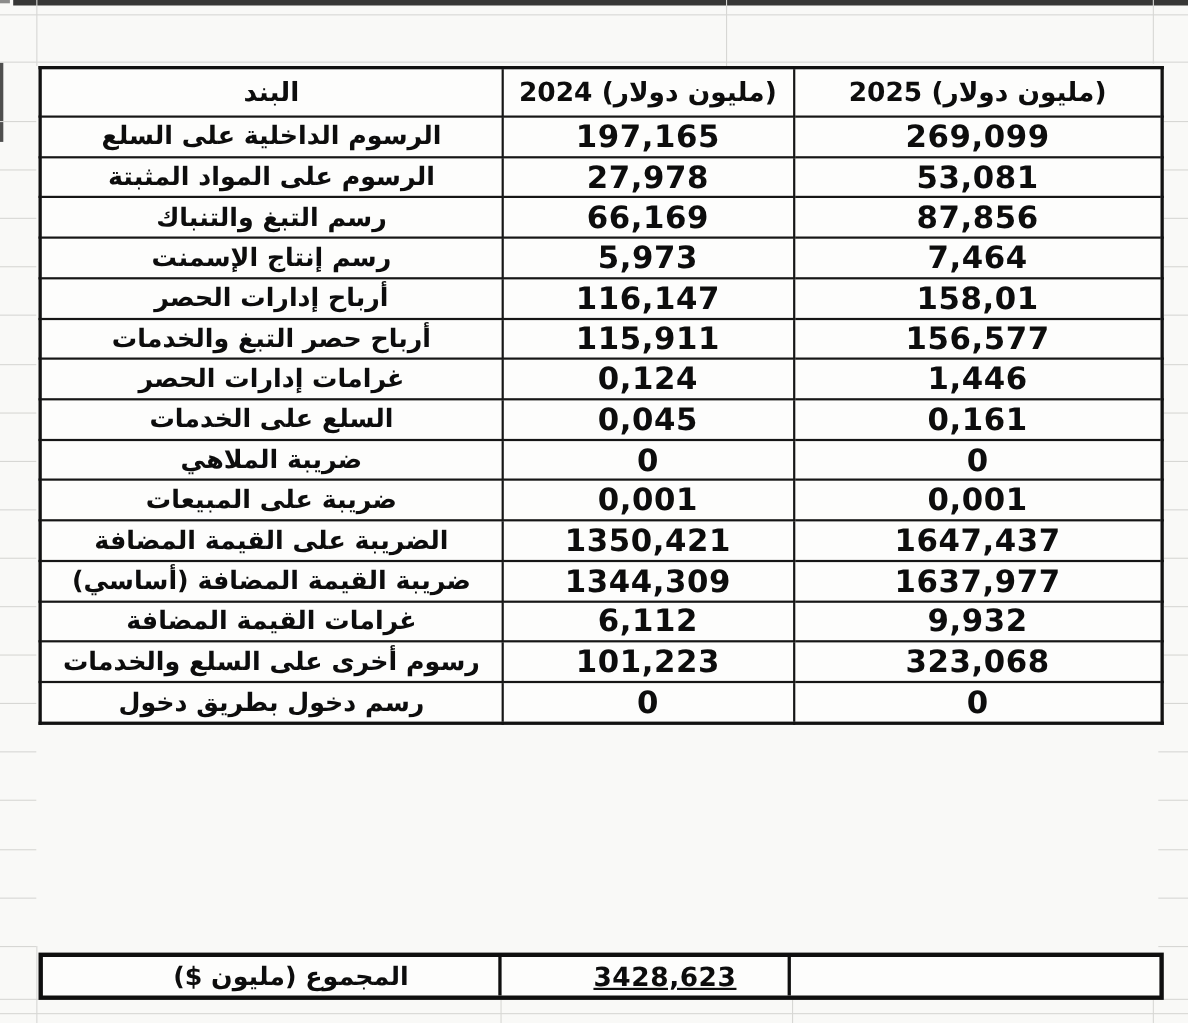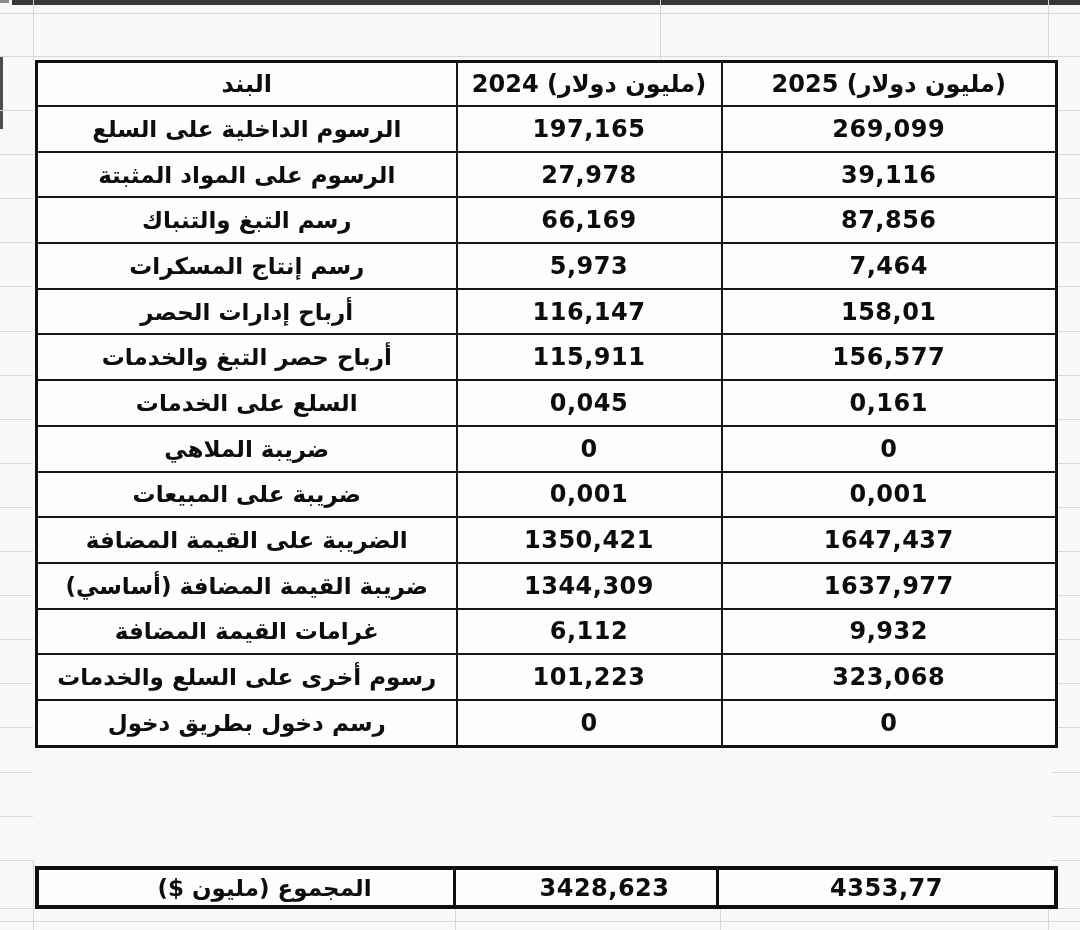--- a/index.html
+++ b/index.html
@@ -9,49 +9,49 @@
     font-family:"DejaVu Sans",sans-serif;
   }
   
   .gl{position:absolute;background:#d7d7d4;}
   .top-band{position:absolute;left:12px;top:0;width:1068px;height:5px;background:#1b1b1b;opacity:.88;}
   .corner-mark{position:absolute;left:0;top:0;width:9px;height:3px;background:#333;opacity:.55;}
   .left-stripe{position:absolute;left:0;top:57px;width:3px;height:72px;background:#151515;opacity:.75;}
 
   
   table.main{
-    position:absolute;left:35px;top:60px;width:1020px;height:688px;
+    position:absolute;left:35px;top:60px;width:1020px;height:599px;
     border-collapse:collapse;table-layout:fixed;
     background:#fdfdfc;border:3px solid #121212;
   }
   .main th,.main td{
     border:2px solid #161616;
     text-align:center;vertical-align:middle;
     font-weight:bold;color:#0d0d0d;
     direction:rtl;unicode-bidi:plaintext;
     padding:0;white-space:nowrap;overflow:visible;
   }
   .main th{font-size:24px;height:42px;}
   .main td.label{font-size:23px;}
-  .main td.num{font-size:24px;letter-spacing:0.5px;}
+  .main td.num{font-size:28px;letter-spacing:0.5px;}
 
   
   .totalbox{
     position:absolute;left:35px;top:866px;width:1023px;height:43px;
     box-sizing:border-box;border:4px solid #0f0f0f;background:#fdfdfc;
     display:grid;grid-template-columns:417px 263px 1fr;
   }
   .tcell{
     display:flex;align-items:center;justify-content:center;
     font-weight:bold;color:#0d0d0d;direction:rtl;unicode-bidi:plaintext;
     white-space:nowrap;
   }
   .tcell.sep{border-right:3px solid #0f0f0f;padding-left:37px;}
   .tcell.tlabel{font-size:23px;}
-  .tcell.tnum{font-size:24px;letter-spacing:0.5px;}
+  .tcell.tnum{font-size:24px;letter-spacing:0.5px;text-decoration:underline;}
 </style>
 </head>
 <body>
 
 <div class="top-band"></div>
 <div class="corner-mark"></div>
 <div class="left-stripe"></div>
 <div id="gridlines">
     <div class="gl" style="left: 0px; top: 13px; width: 1080px; height: 1px;"></div>
     <div class="gl" style="left: 0px; top: 56px; width: 1080px; height: 1px;"></div>
@@ -117,43 +117,48 @@
   </thead>
   <tbody id="tbody">
       <tr>
         <td class="label">الرسوم الداخلية على السلع</td>
         <td class="num">197,165</td>
         <td class="num">269,099</td>
       </tr>
       <tr>
         <td class="label">الرسوم على المواد المثبتة</td>
         <td class="num">27,978</td>
-        <td class="num">39,116</td>
+        <td class="num">53,081</td>
       </tr>
       <tr>
         <td class="label">رسم التبغ والتنباك</td>
         <td class="num">66,169</td>
         <td class="num">87,856</td>
       </tr>
       <tr>
-        <td class="label">رسم إنتاج المسكرات</td>
+        <td class="label">رسم إنتاج الإسمنت</td>
         <td class="num">5,973</td>
         <td class="num">7,464</td>
       </tr>
       <tr>
         <td class="label">أرباح إدارات الحصر</td>
         <td class="num">116,147</td>
         <td class="num">158,01</td>
       </tr>
       <tr>
         <td class="label">أرباح حصر التبغ والخدمات</td>
         <td class="num">115,911</td>
         <td class="num">156,577</td>
       </tr>
       <tr>
+        <td class="label">غرامات إدارات الحصر</td>
+        <td class="num">0,124</td>
+        <td class="num">1,446</td>
+      </tr>
+      <tr>
         <td class="label">السلع على الخدمات</td>
         <td class="num">0,045</td>
         <td class="num">0,161</td>
       </tr>
       <tr>
         <td class="label">ضريبة الملاهي</td>
         <td class="num">0</td>
         <td class="num">0</td>
       </tr>
       <tr>
@@ -185,14 +190,13 @@
         <td class="label">رسم دخول بطريق دخول</td>
         <td class="num">0</td>
         <td class="num">0</td>
       </tr>
     </tbody>
 </table>
 
 <div class="totalbox">
   <div class="tcell tlabel sep">المجموع (مليون $)</div>
   <div class="tcell tnum sep">3428,623</div>
-  <div class="tcell tnum">4353,77</div>
 </div>
 
 </body></html>

